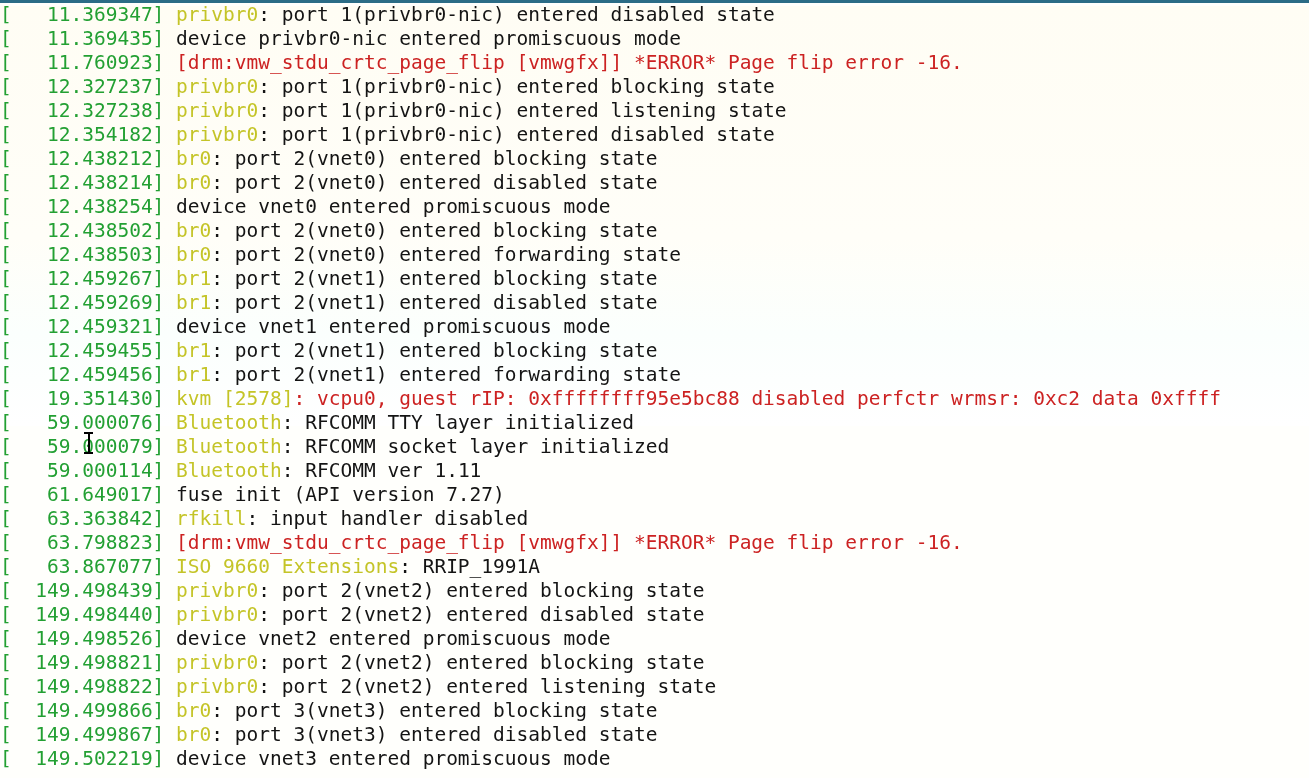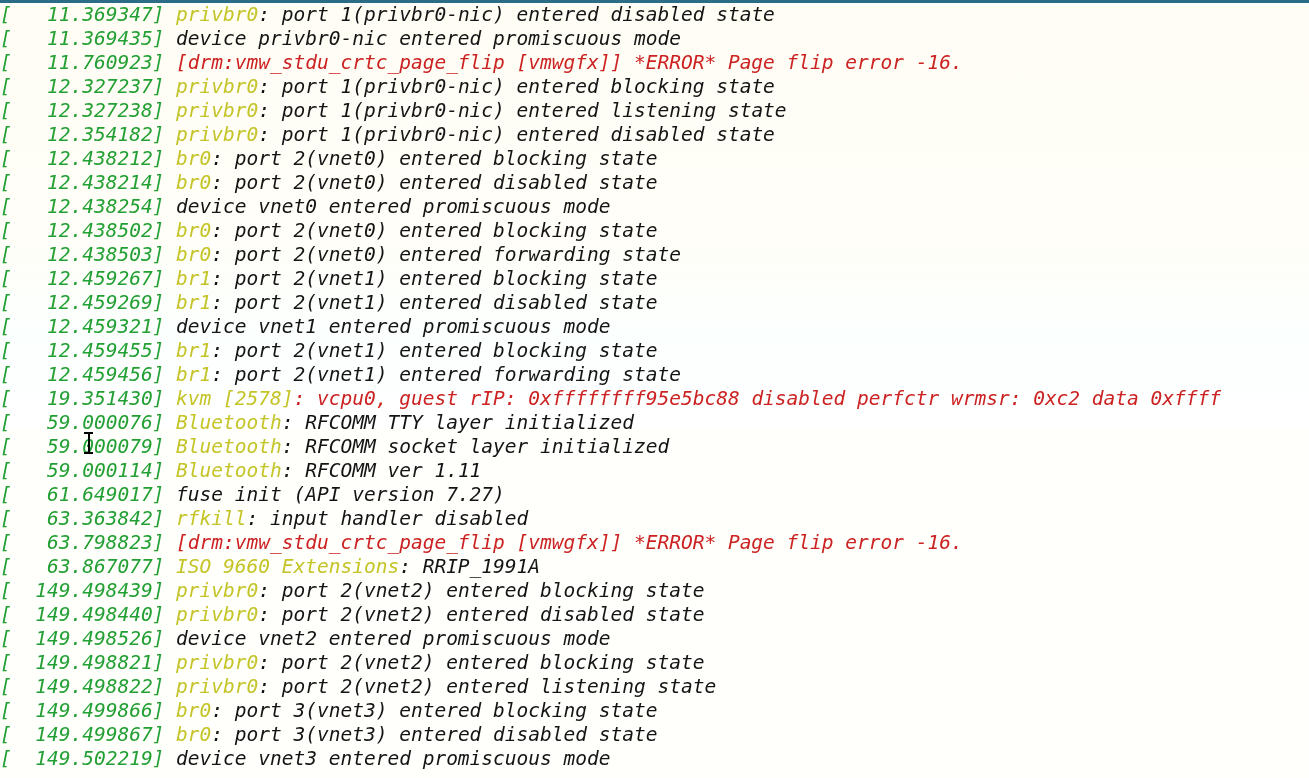--- a/index.html
+++ b/index.html
@@ -36,21 +36,20 @@
                 #fbfffd 78%,
                 #ffffff 100%);
     pointer-events: none;
   }
   #lines {
     position: absolute;
     left: 0;
     top: 0;
     width: 1309px;
     white-space: pre;
-    font-style: italic;
   }
   .logline {
     display: block;
     height: 24px;
     line-height: 24px;
     font-size: 19.5px;
     letter-spacing: 0px;
     white-space: pre;
     color: #111111;
     overflow: hidden;

